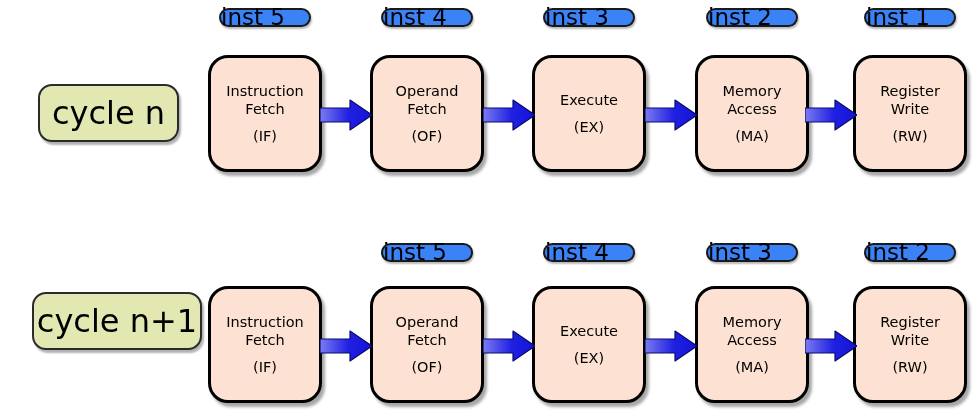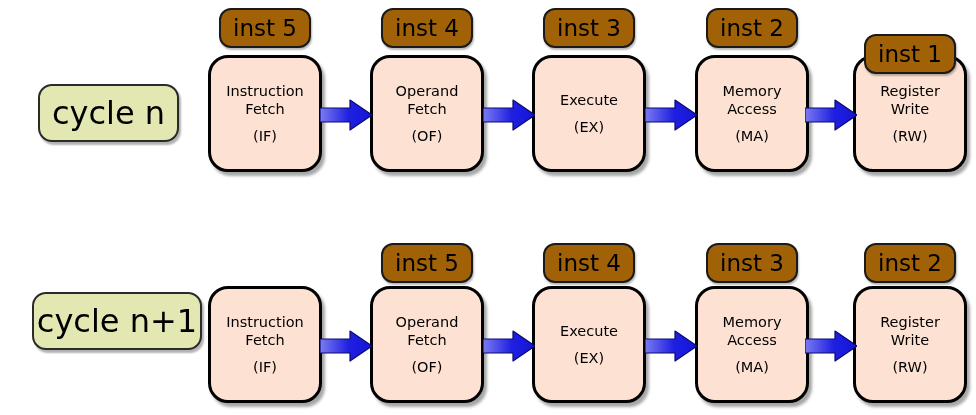--- a/index.html
+++ b/index.html
@@ -39,28 +39,27 @@
     letter-spacing: 0px;
     box-shadow: 2px 3px 2px rgba(0,0,0,0.30);
   }
   .cycle-label.row1 { left: 38px;  top: 84px;  width: 141px; height: 58px; }
   .cycle-label.row2 { left: 8px;   top: 292px; width: 170px; height: 58px; margin-left: 24px; }
 
   
   .inst-badge {
     position: absolute;
     box-sizing: border-box;
-    background: #a16207;
+    background: #3b82f6;
     border: 2px solid #1a1a1a;
     border-radius: 12px;
-    height: 40px;
+    height: 19px;
     width: 92px;
     display: flex;
     align-items: center;
-    justify-content: center;
     color: #000000;
     font-size: 23px;
     line-height: 1;
     box-shadow: 1px 2px 2px rgba(0,0,0,0.28);
     z-index: 4;
   }
 
   
   .stage-box {
     position: absolute;
@@ -114,21 +113,21 @@
   </div>
   <div class="inst-badge" style="left:381px; top:8px;">
     <span>inst 4</span>
   </div>
   <div class="inst-badge" style="left:543px; top:8px;">
     <span>inst 3</span>
   </div>
   <div class="inst-badge" style="left:706px; top:8px;">
     <span>inst 2</span>
   </div>
-  <div class="inst-badge" style="left:864px; top:8px;margin-top:26px;">
+  <div class="inst-badge" style="left:864px; top:8px;">
     <span>inst 1</span>
   </div>
 
   <div class="stage-box" style="left:208px; top:55px;">
     <span class="stage-name">Instruction
 Fetch</span>
     <span class="stage-abbr">(IF)</span>
   </div>
   <div class="stage-box" style="left:370px; top:55px;">
     <span class="stage-name">Operand

